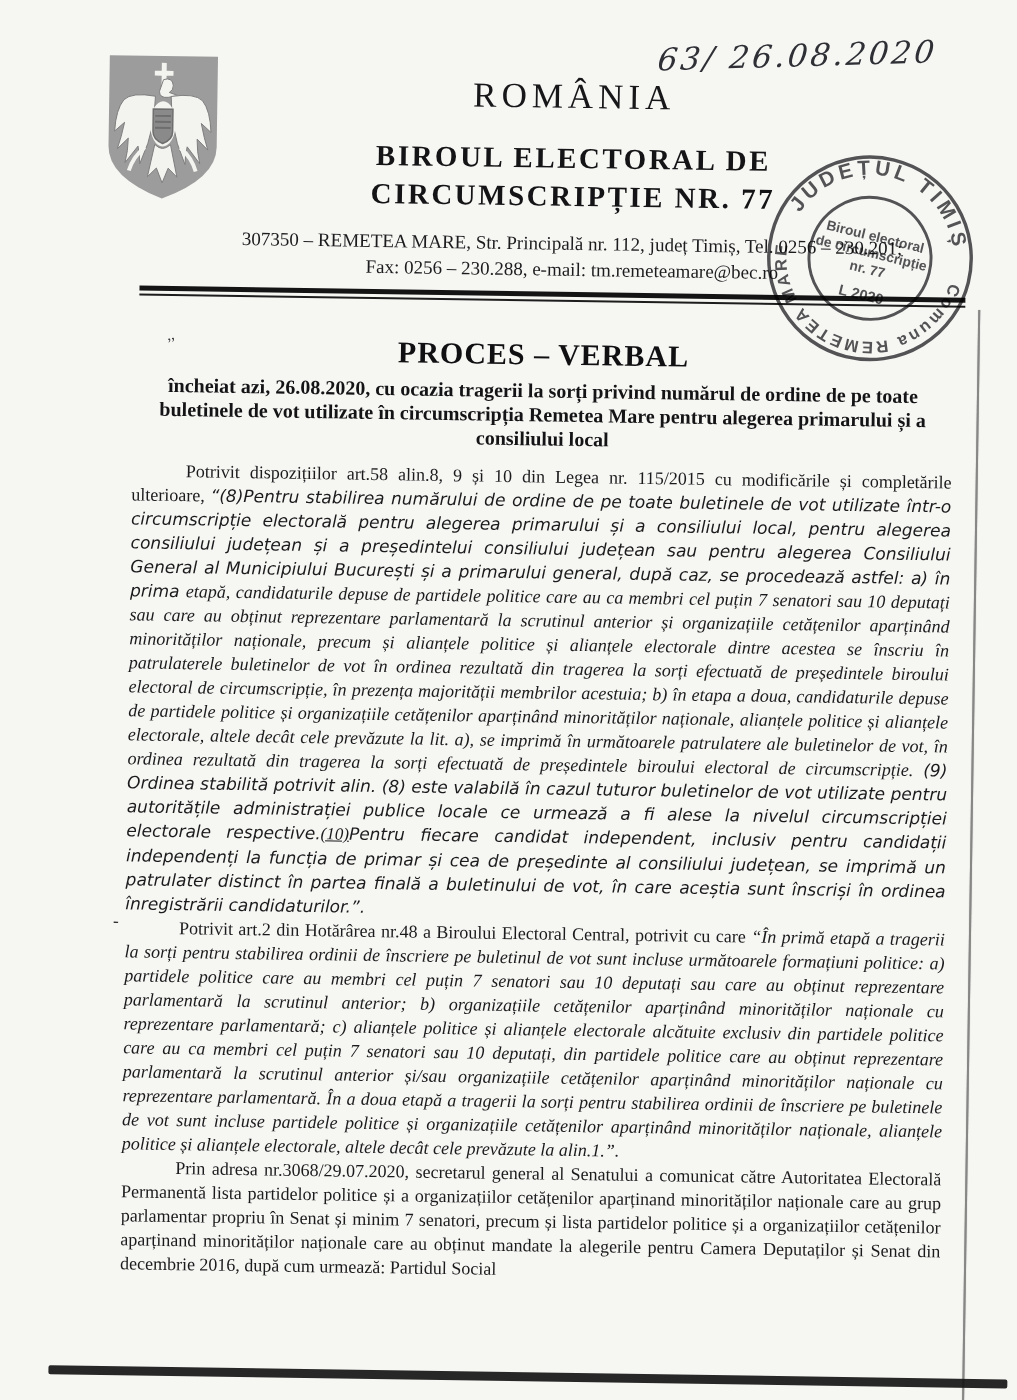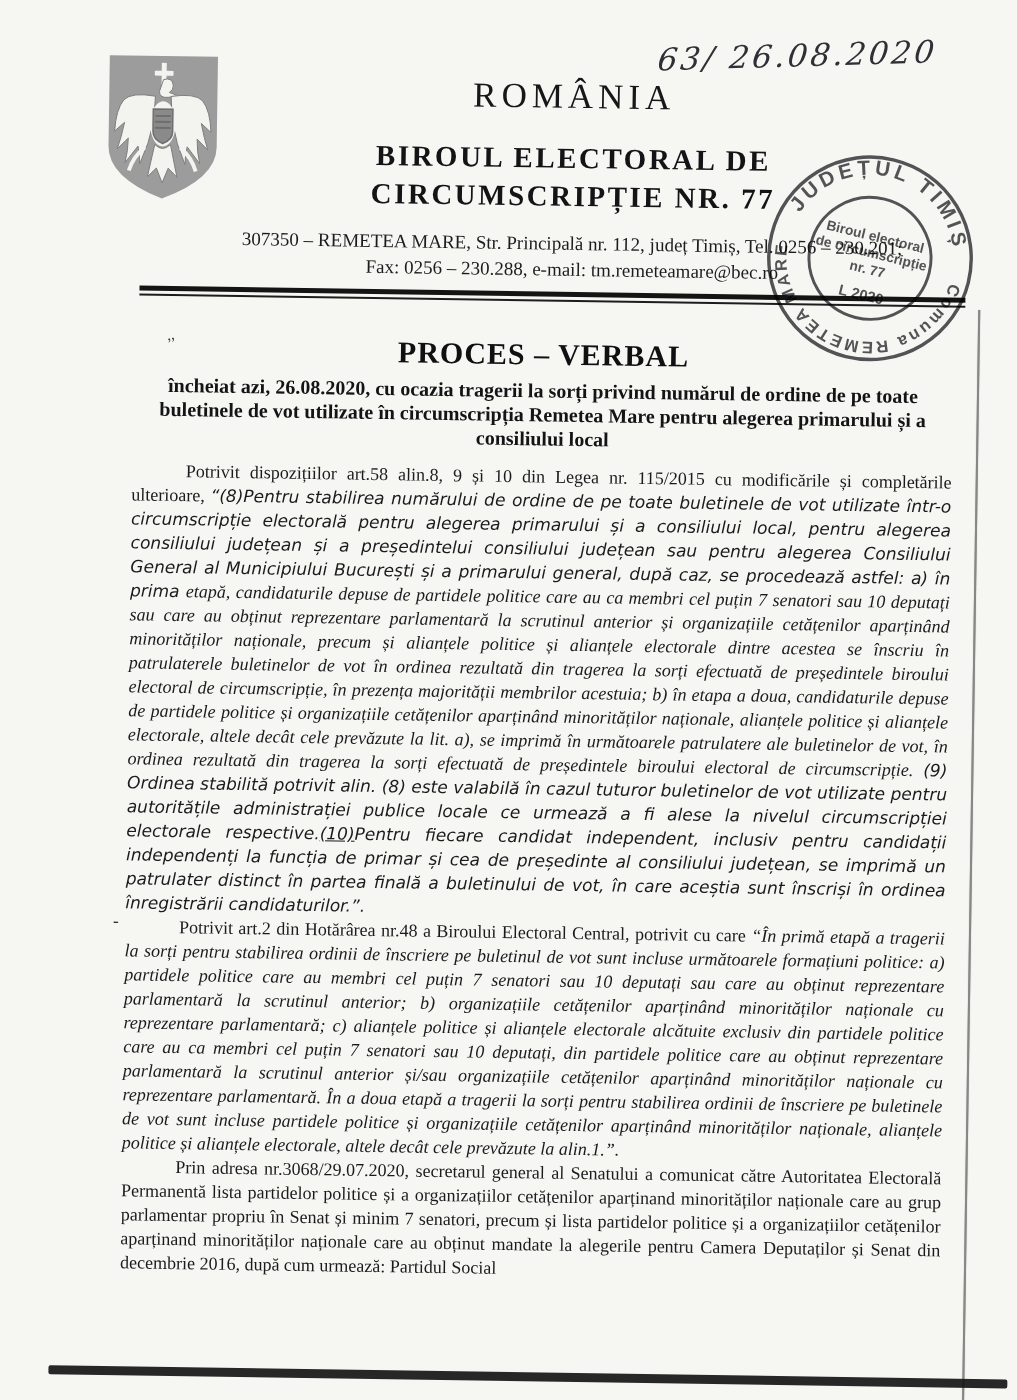--- a/index.html
+++ b/index.html
@@ -40,21 +40,21 @@
   .pv-sub{font-weight:bold;font-size:20px;line-height:24px;margin-top:7px;color:#141416;
           padding:0 8px;}
 
   
   .body-block{position:absolute;left:128px;top:464px;width:820px;
               font-size:18px;line-height:24px;text-align:justify;color:#1b1b1d;}
   .body-block p{margin:0;text-indent:54px;}
   .qi{font-style:italic;}                                     
   .qs{font-style:italic;font-family:"DejaVu Sans",sans-serif; 
       font-size:17px;}
-  .u{text-decoration:underline;}
+  .u{text-decoration:underline;font-family:Liberation Serif, serif;}
   .mark-b{position:absolute;left:116px;top:917px;font-size:17px;color:#333;}
 
   
   .vline{position:absolute;left:972px;top:303px;width:2px;height:1095px;
          background:#4c4c4c;opacity:.65;box-shadow:0 0 1px #666;}
   .bottomband{position:absolute;left:58px;top:1372px;width:959px;height:9px;
               background:#171717;opacity:.93;border-radius:2px;}
 </style>
 </head>
 <body>

